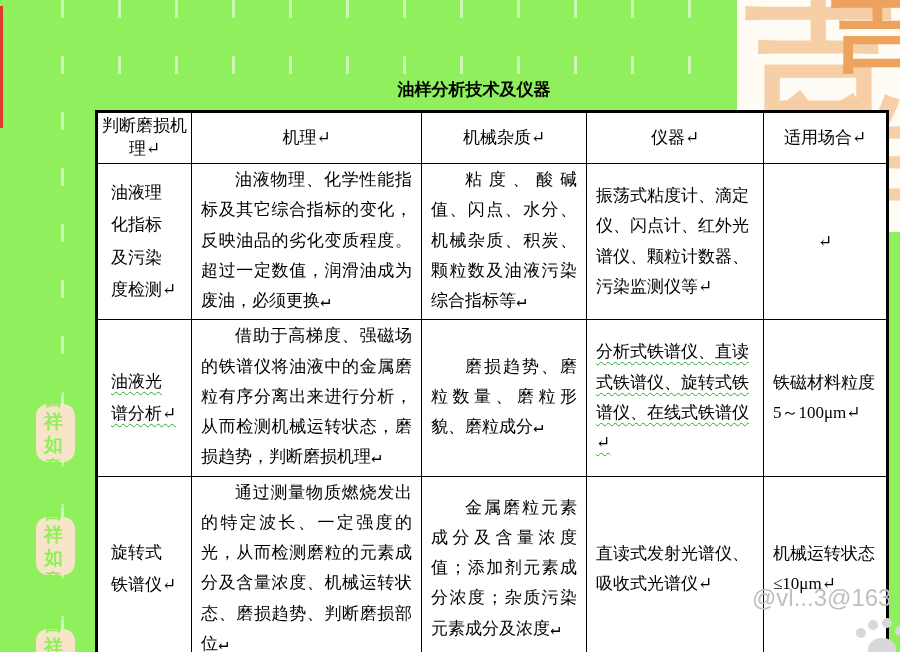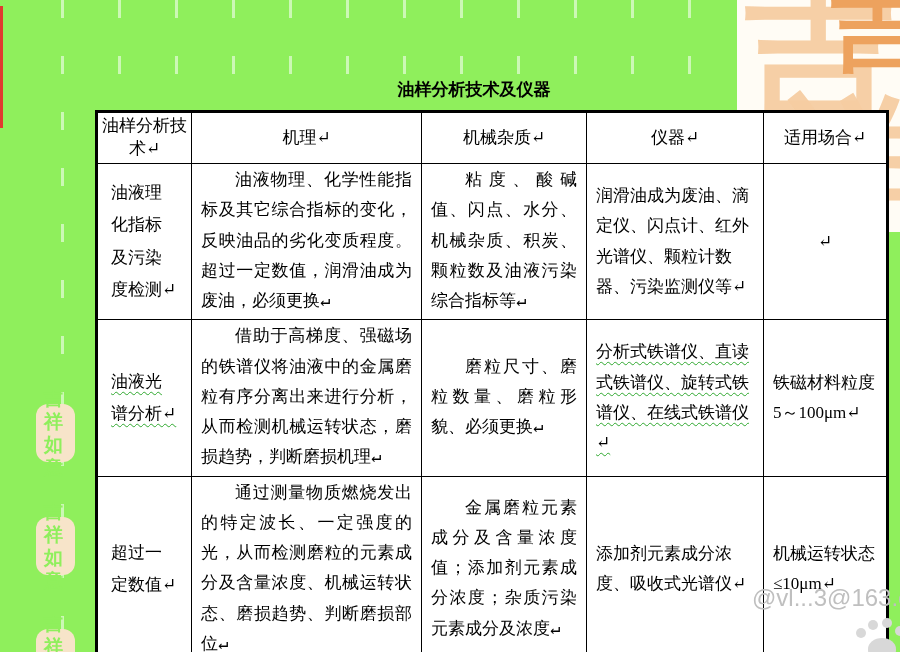--- a/index.html
+++ b/index.html
@@ -109,59 +109,59 @@
   <table class="main">
     <colgroup>
       <col class="c0">
         <col class="c1">
         <col class="c2">
         <col class="c3">
         <col class="c4">
     </colgroup>
     <thead>
         <tr>
-          <th class="c0">油样分析技术↵</th>
+          <th class="c0">判断磨损机理↵</th>
           <th class="c1">机理↵</th>
           <th class="c2">机械杂质↵</th>
           <th class="c3">仪器↵</th>
           <th class="c4">适用场合↵</th>
         </tr>
       </thead>
     <tbody>
         <tr>
           <td class="c0"><span>油液理化指标及污染度检测↵</span></td>
           <td class="c1">
             <span class="indent">油液物理、化学性能指标及其它综合指标的变化，反映油品的劣化变质程度。超过一定数值，润滑油成为废油，必须更换↵</span>
           </td>
           <td class="c2">
             <span class="indent">粘度、酸碱值、闪点、水分、机械杂质、积炭、颗粒数及油液污染综合指标等↵</span>
           </td>
-          <td class="c3"><span>润滑油成为废油、滴定仪、闪点计、红外光谱仪、颗粒计数器、污染监测仪等↵</span></td>
+          <td class="c3"><span>振荡式粘度计、滴定仪、闪点计、红外光谱仪、颗粒计数器、污染监测仪等↵</span></td>
           <td class="c4 center"><span>↵</span></td>
         </tr>
         <tr>
           <td class="c0"><span class="wavy">油液光谱分析↵</span></td>
           <td class="c1">
             <span class="indent">借助于高梯度、强磁场的铁谱仪将油液中的金属磨粒有序分离出来进行分析，从而检测机械运转状态，磨损趋势，判断磨损机理↵</span>
           </td>
           <td class="c2">
-            <span class="indent">磨粒尺寸、磨粒数量、磨粒形貌、必须更换↵</span>
+            <span class="indent">磨损趋势、磨粒数量、磨粒形貌、磨粒成分↵</span>
           </td>
           <td class="c3"><span class="wavy">分析式铁谱仪、直读式铁谱仪、旋转式铁谱仪、在线式铁谱仪↵</span></td>
           <td class="c4"><span>铁磁材料粒度 5～100μm↵</span></td>
         </tr>
         <tr>
-          <td class="c0"><span>超过一定数值↵</span></td>
+          <td class="c0"><span>旋转式铁谱仪↵</span></td>
           <td class="c1">
             <span class="indent">通过测量物质燃烧发出的特定波长、一定强度的光，从而检测磨粒的元素成分及含量浓度、机械运转状态、磨损趋势、判断磨损部位↵</span>
           </td>
           <td class="c2">
             <span class="indent">金属磨粒元素成分及含量浓度值；添加剂元素成分浓度；杂质污染元素成分及浓度↵</span>
           </td>
-          <td class="c3"><span>添加剂元素成分浓度、吸收式光谱仪↵</span></td>
+          <td class="c3"><span>直读式发射光谱仪、吸收式光谱仪↵</span></td>
           <td class="c4"><span>机械运转状态≤10μm↵</span></td>
         </tr>
       </tbody>
   </table>
 
   <div class="watermark">@vl...3@163.com</div>
 
   <div class="paw">
     <i class="pad"></i>
       <i class="t1"></i>

